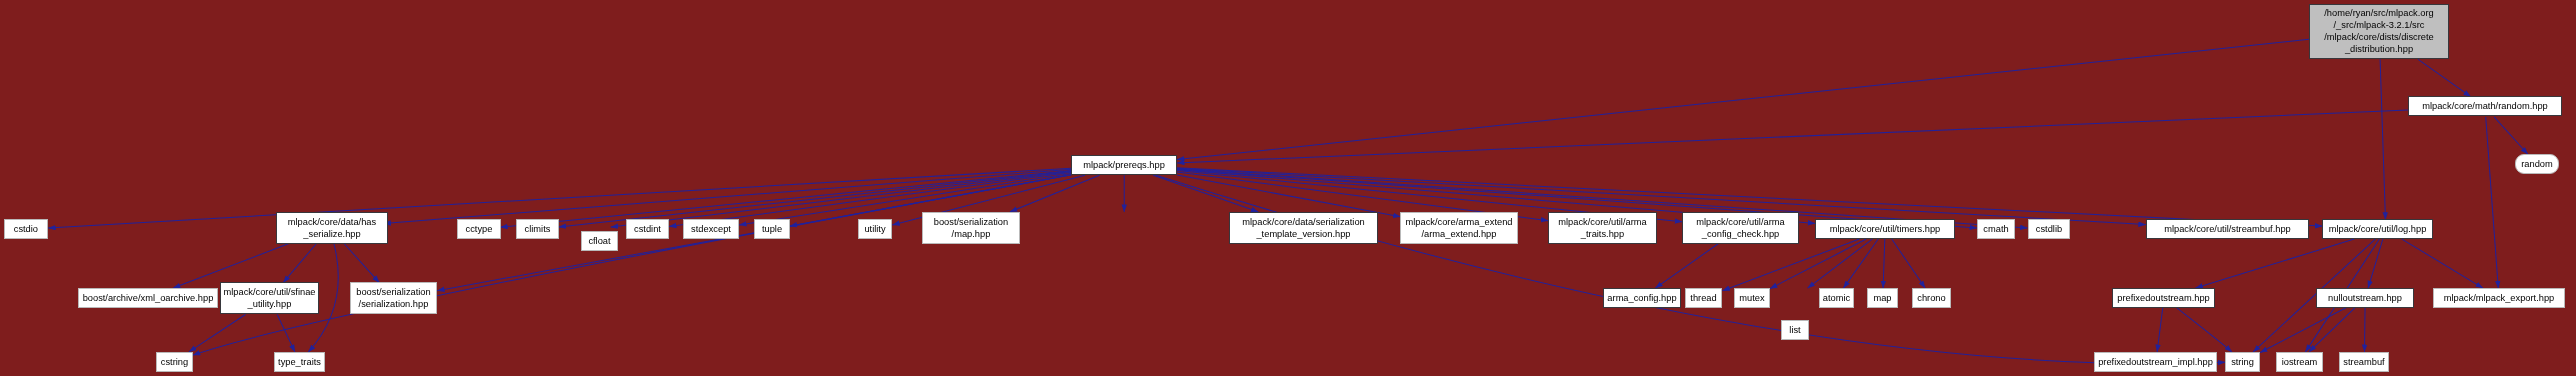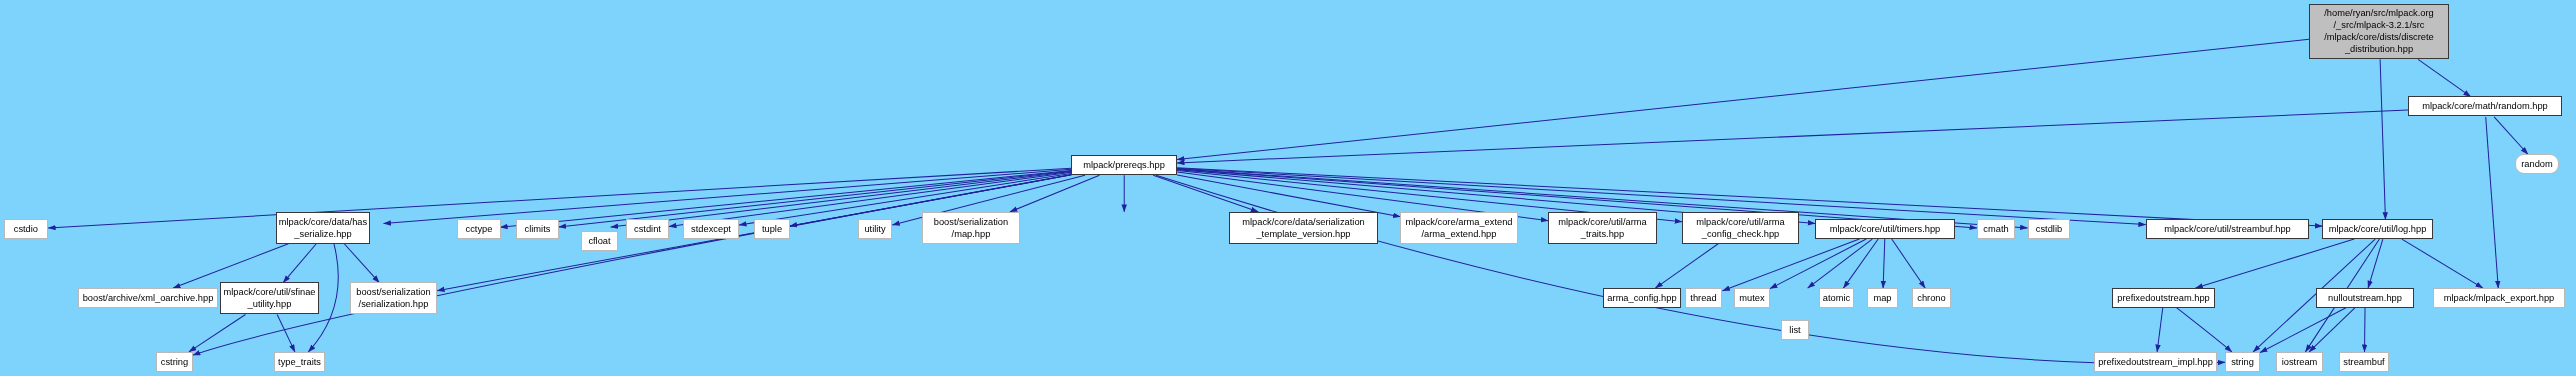--- a/index.html
+++ b/index.html
@@ -1,19 +1,19 @@
 <!DOCTYPE html>
 <html style="font-size:12.4px"><head>
 <meta charset="utf-8">
 <style>
   html,body{margin:0;padding:0;background:#ffffff;}
   .canvas{
     position:relative;
     width:2576px;height:377px;
-    background:#7dd3fc;
+    background:#7f1d1d;
     font-family:"Liberation Sans", sans-serif;
     overflow:hidden;
   }
   svg.edges{position:absolute;left:0;top:0;z-index:1;}
   .node{
     position:absolute;
     display:flex;flex-direction:column;
     align-items:center;justify-content:center;
     box-sizing:border-box;
     background:#ffffff;
@@ -101,21 +101,21 @@
     </div>
     <div class="node internal" style="left: 1071px; top: 155px; width: 106px; height: 20px;">
       <div>mlpack/prereqs.hpp</div>
     </div>
     <div class="node external" style="left: 2515px; top: 154px; width: 44px; height: 19.5px; border-radius: 9px;">
       <div>random</div>
     </div>
     <div class="node external" style="left: 3.9px; top: 219px; width: 44px; height: 19.5px;">
       <div>cstdio</div>
     </div>
-    <div class="node internal" style="left: 276px; top: 212px; width: 94px; height: 32px;">
+    <div class="node internal" style="left: 276px; top: 212px; width: 112px; height: 32px;">
       <div>mlpack/core/data/has</div>
       <div>_serialize.hpp</div>
     </div>
     <div class="node external" style="left: 457px; top: 219px; width: 44px; height: 19.5px;">
       <div>cctype</div>
     </div>
     <div class="node external" style="left: 516px; top: 219px; width: 43px; height: 19.5px;">
       <div>climits</div>
     </div>
     <div class="node external" style="left: 573px; top: 231px; width: 37px; height: 19.5px; margin-left: 8px;">

